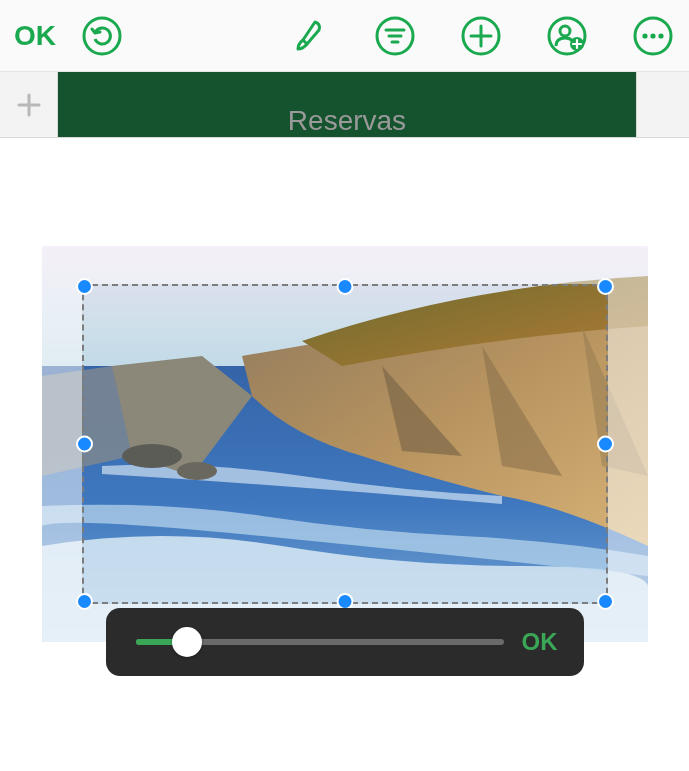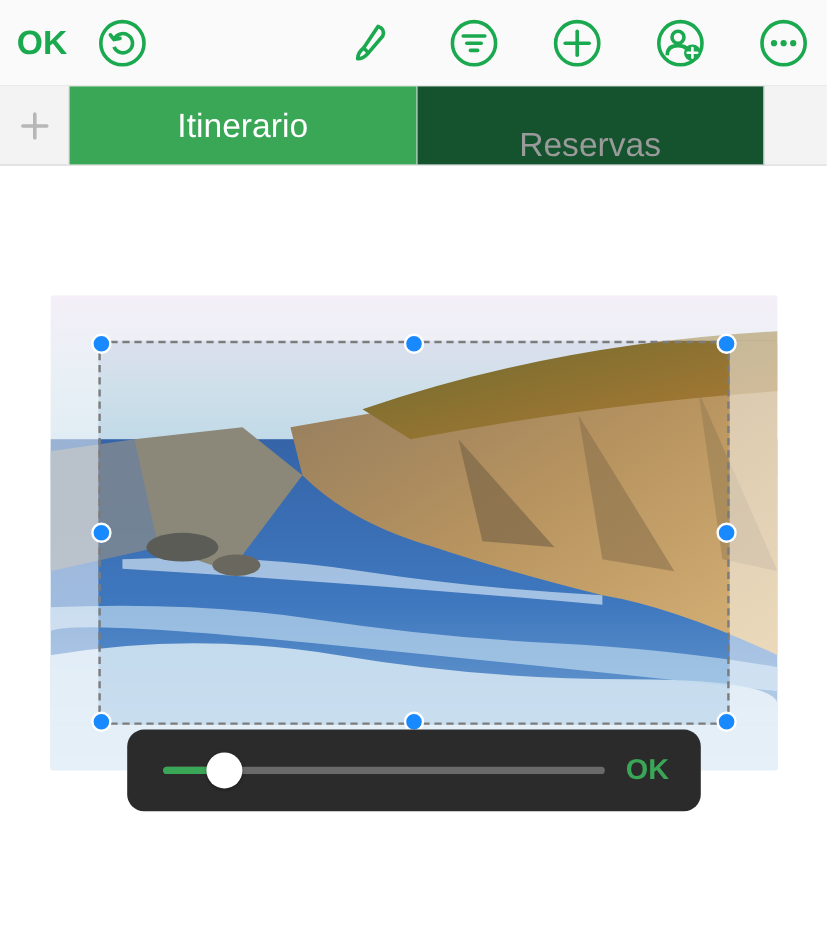--- a/index.html
+++ b/index.html
@@ -224,23 +224,20 @@
     </span>
   </div>
 </div>
 
 <div class="tabs">
   <div class="tab-add">
     <svg width="30" height="30" viewBox="0 0 30 30">
       <line x1="15" y1="5" x2="15" y2="25" stroke="#b7b7b7" stroke-width="3" stroke-linecap="round"></line>
       <line x1="5" y1="15" x2="25" y2="15" stroke="#b7b7b7" stroke-width="3" stroke-linecap="round"></line>
     </svg>
-  </div>
-  <div class="tab active">
-    <span>Itinerario</span>
   </div>
   <div class="tab inactive">
     <span>Reservas</span>
   </div>
   <div class="tab-spacer"></div>
 </div>
 
 <div class="canvas">
   <div class="image-wrap">
     <div class="photo">

